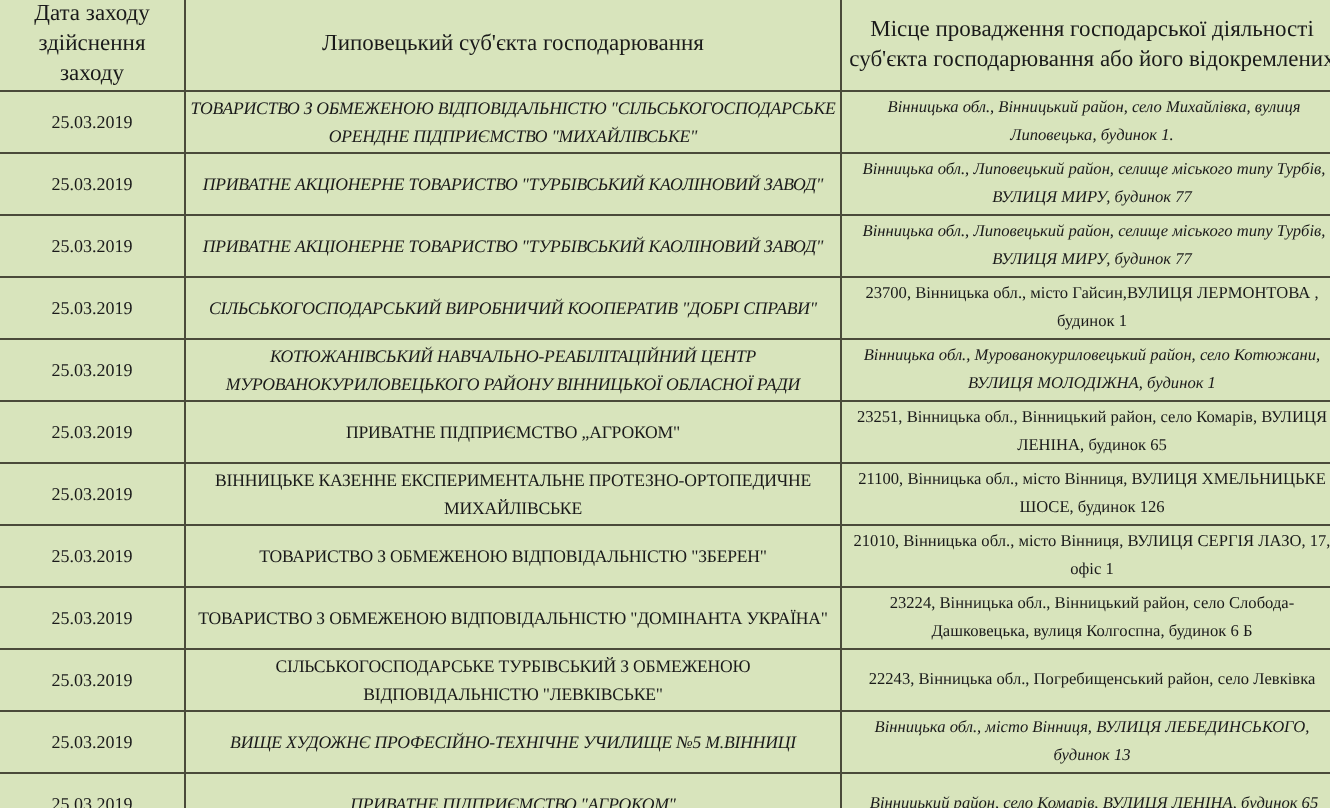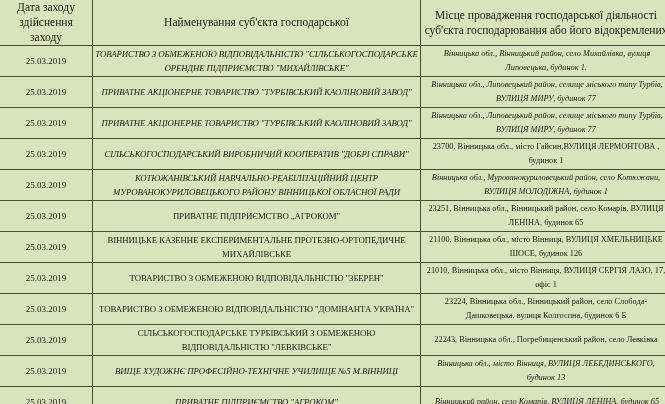--- a/index.html
+++ b/index.html
@@ -57,21 +57,21 @@
 
 <table class="reg">
   <colgroup>
     <col class="c-date">
     <col class="c-name">
     <col class="c-addr">
   </colgroup>
   <thead>
     <tr>
       <th>Дата заходу здійснення заходу</th>
-      <th>Найменування суб'єкта господарської</th>
+      <th>Липовецький суб'єкта господарювання</th>
       <th>Місце провадження господарської діяльності суб'єкта господарювання або його відокремлених</th>
     </tr>
   </thead>
   <tbody>
     <tr>
       <td class="date">25.03.2019</td>
       <td class="name left">ТОВАРИСТВО З ОБМЕЖЕНОЮ ВІДПОВІДАЛЬНІСТЮ "СІЛЬСЬКОГОСПОДАРСЬКЕ ОРЕНДНЕ ПІДПРИЄМСТВО "МИХАЙЛІВСЬКЕ"</td>
       <td class="addr left first-line-indent">Вінницька обл., Вінницький район, село Михайлівка, вулиця Липовецька, будинок 1.</td>
     </tr>
     <tr>

